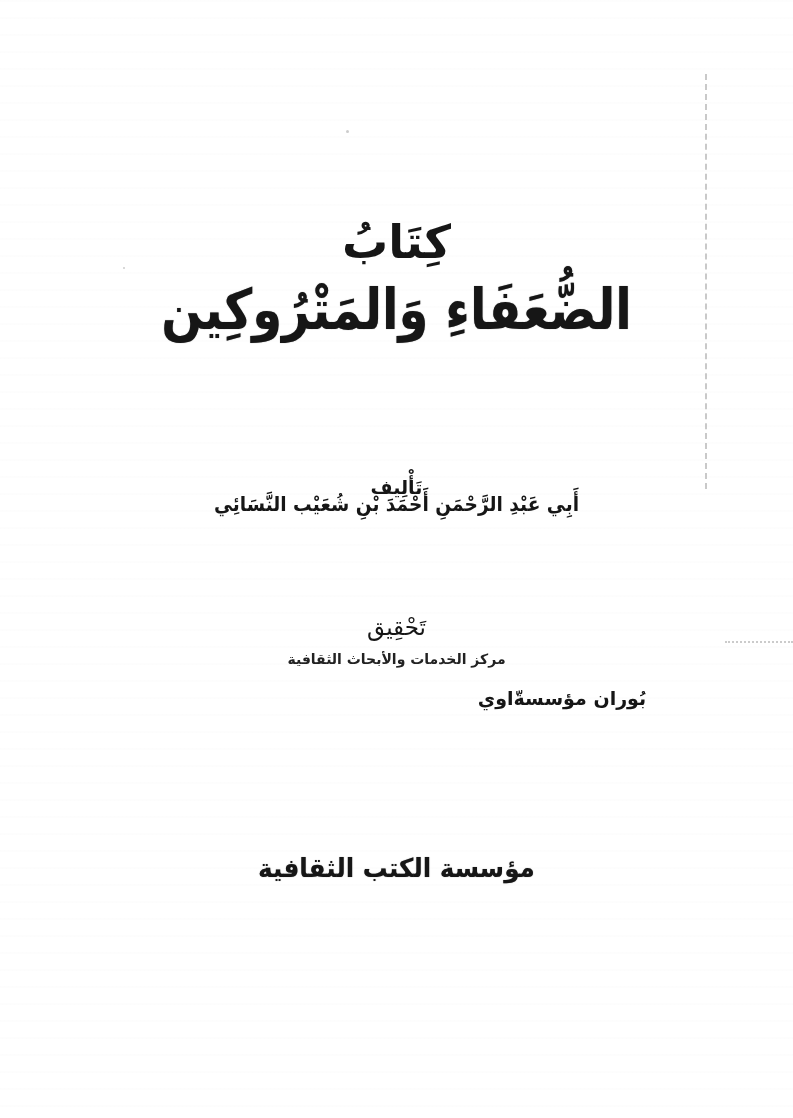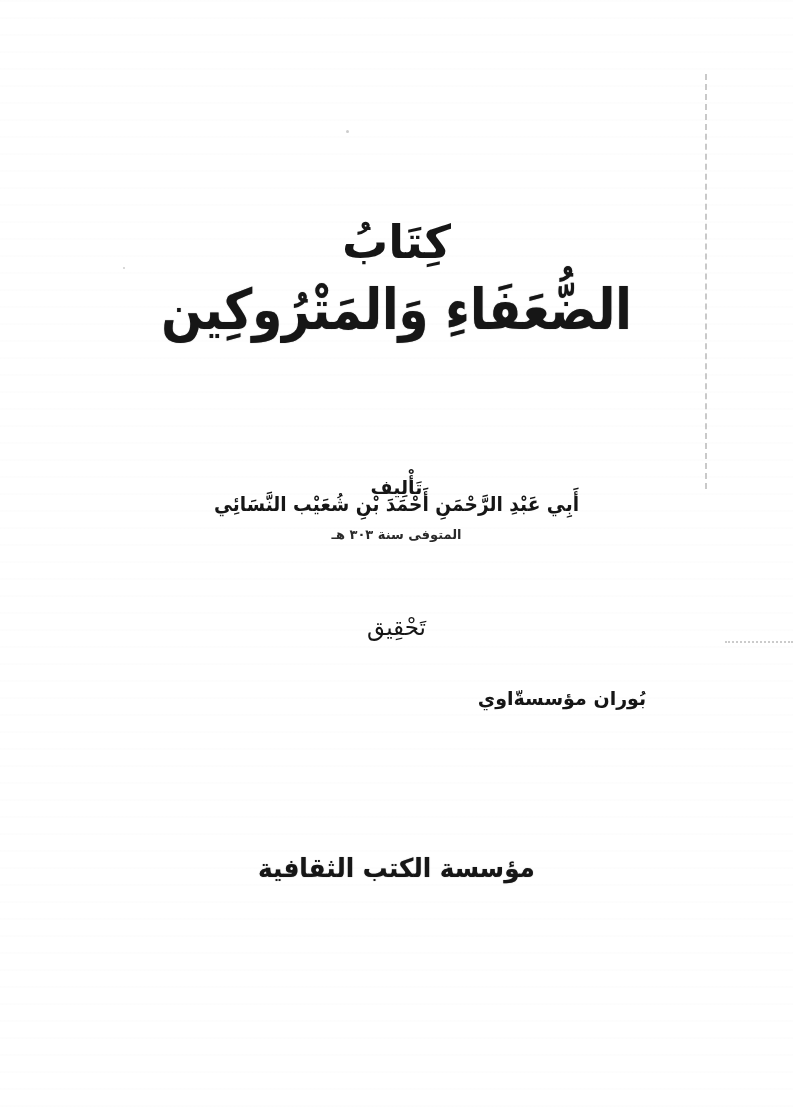--- a/index.html
+++ b/index.html
@@ -137,21 +137,21 @@
   <div class="artifact-v"></div>
   <div class="artifact-h"></div>
   <div class="speck speck-1"></div>
   <div class="speck speck-2"></div>
 
   <div class="arabic t-kitab">كِتَابُ</div>
   <div class="arabic t-main">الضُّعَفَاءِ وَالمَتْرُوكِين</div>
 
   <div class="arabic talif">تَأْلِيف</div>
   <div class="arabic author">أَبِي عَبْدِ الرَّحْمَنِ أَحْمَدَ بْنِ شُعَيْب النَّسَائِي</div>
-  <div class="arabic death">المتوفى سنة ٣٠٣ هـ</div>
 
   <div class="arabic tahqiq">تَحْقِيق</div>
+  <div class="arabic org">مركز الخدمات والأبحاث الثقافية</div>
 
   <div class="name name-right">بُوران مؤسسةّاوي</div>
 
   <div class="arabic publisher">مؤسسة الكتب الثقافية</div>
 
 </div>
 
 </body></html>

